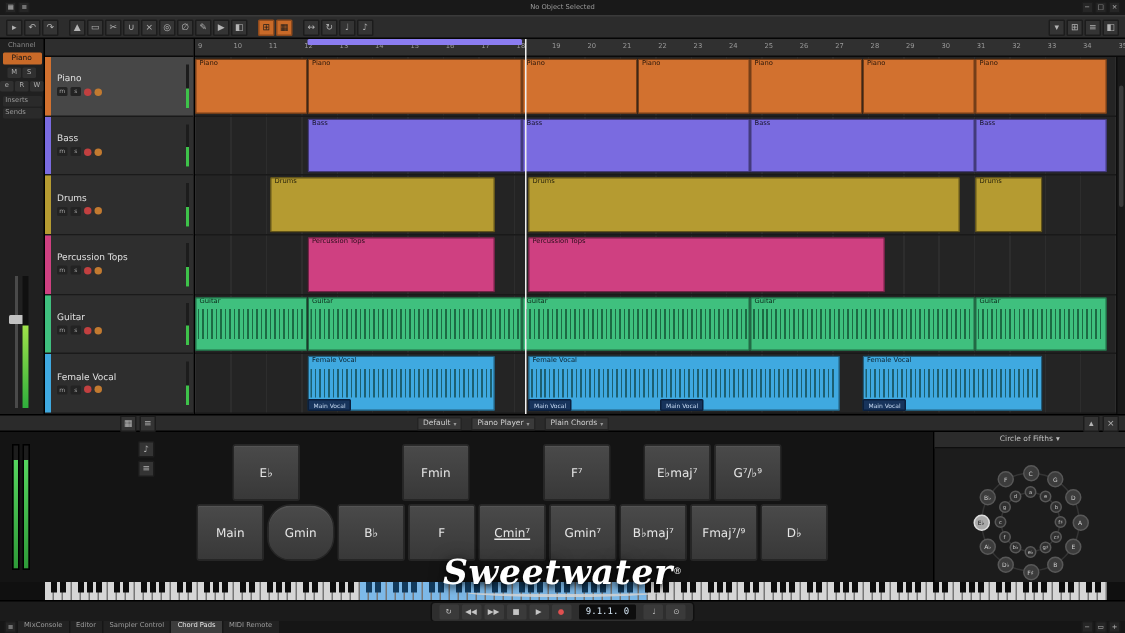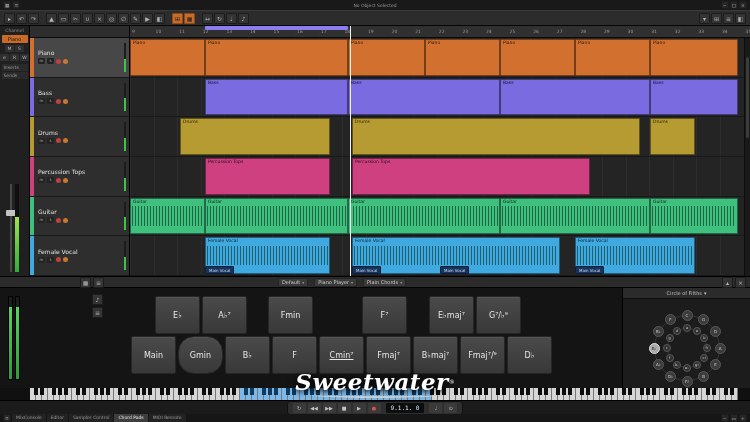--- a/index.html
+++ b/index.html
@@ -449,31 +449,30 @@
     <div class="lz-left">
       <div class="meter-bar m1"></div>
       <div class="meter-bar m2"></div>
       <div id="pads-side-icons">
           <span class="tb-icon side">♪</span>
           <span class="tb-icon side">≡</span>
         </div>
     </div>
     <div class="pads-area" id="pads-area">
         <div class="pad" style="left: 50px; top: 8px;">E♭</div>
-        <div class="pad" style="left: 97px; top: 8px;">A♭⁷</div>
         <div class="pad" style="left: 163px; top: 8px;">Fmin</div>
         <div class="pad" style="left: 257px; top: 8px;">F⁷</div>
         <div class="pad" style="left: 324px; top: 8px;">E♭maj⁷</div>
         <div class="pad" style="left: 371px; top: 8px;">G⁷/♭⁹</div>
         <div class="pad" style="left: 26px; top: 48px;">Main</div>
         <div class="pad" style="left: 73px; top: 48px; border-radius: 16px;">Gmin</div>
         <div class="pad" style="left: 120px; top: 48px;">B♭</div>
         <div class="pad" style="left: 167px; top: 48px;">F</div>
         <div class="pad" style="left: 214px; top: 48px; text-decoration: underline;">Cmin⁷</div>
-        <div class="pad" style="left: 261px; top: 48px;">Fmaj⁷</div>
+        <div class="pad" style="left: 261px; top: 48px;">Gmin⁷</div>
         <div class="pad" style="left: 308px; top: 48px;">B♭maj⁷</div>
         <div class="pad" style="left: 355px; top: 48px;">Fmaj⁷/⁹</div>
         <div class="pad" style="left: 402px; top: 48px;">D♭</div>
       </div>
     <div class="circle-panel">
       <div class="cp-header">
         <span>Circle of Fifths</span>
         <span>▾</span>
       </div>
       <div class="circle" id="circle">

